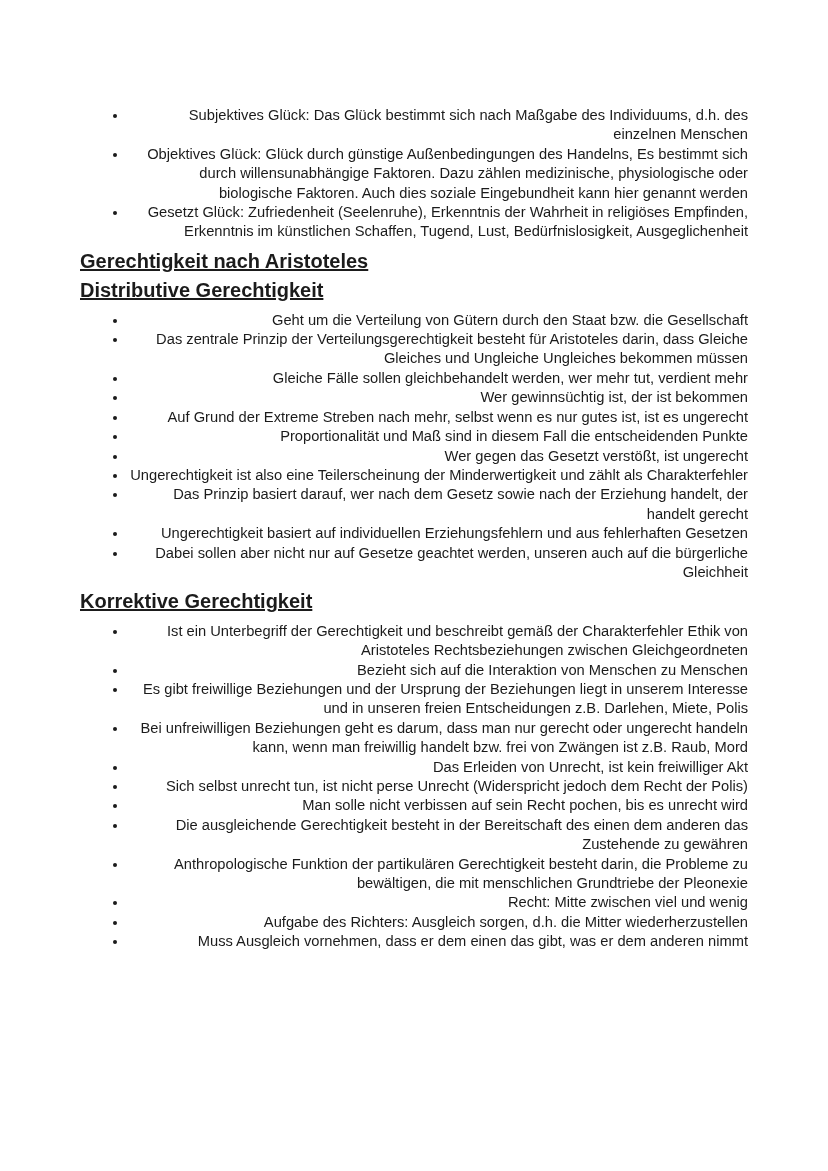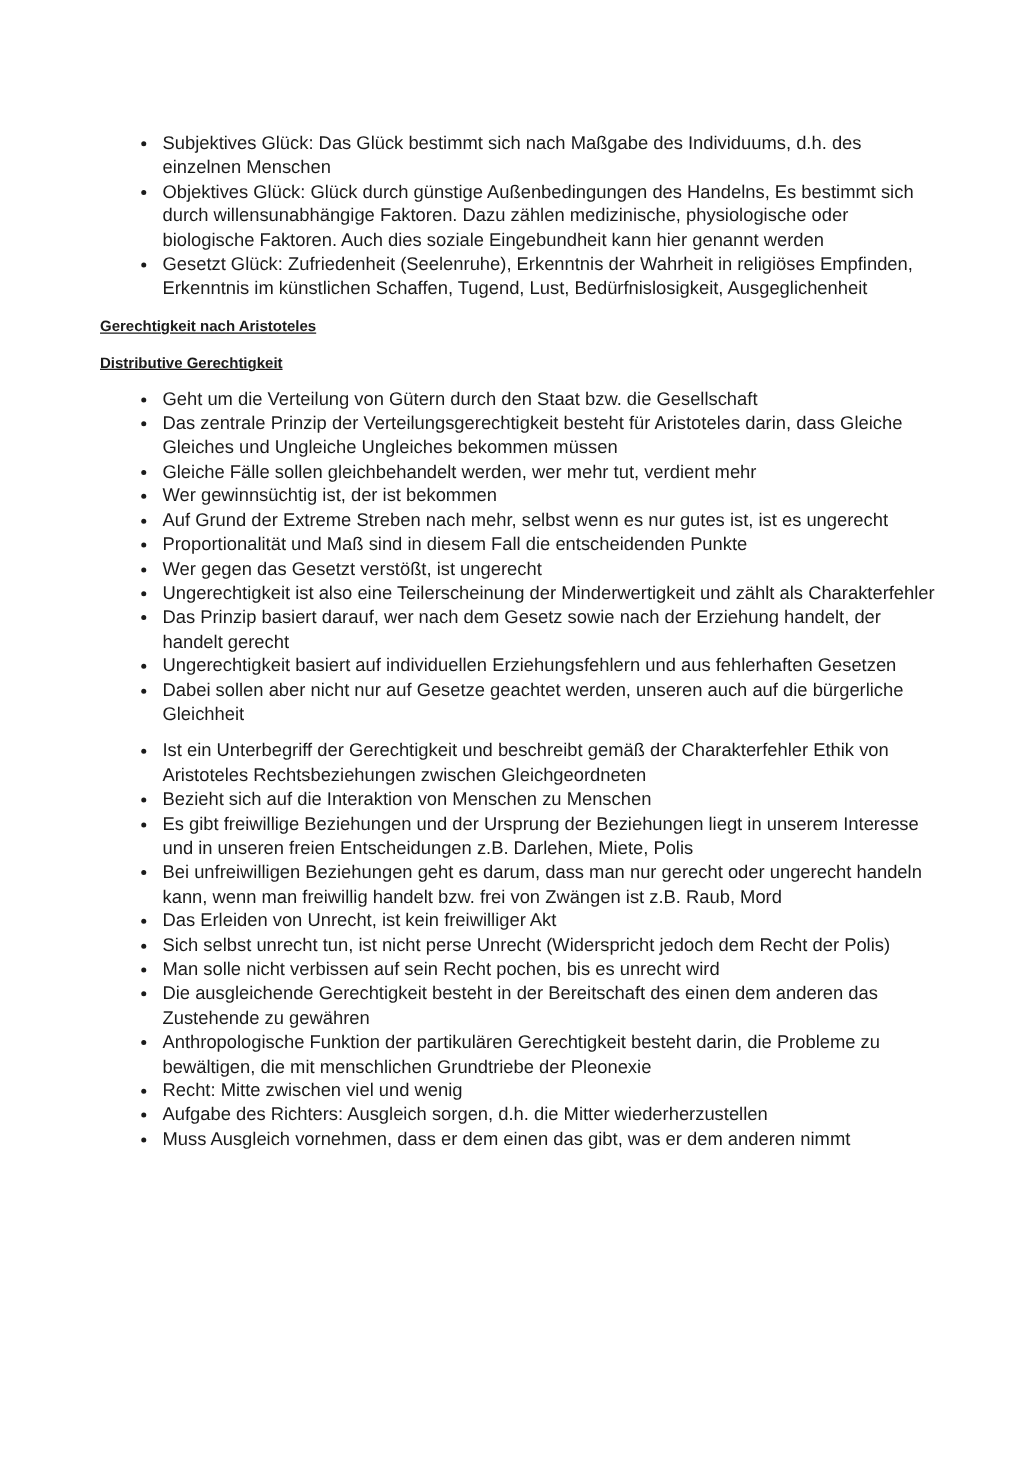--- a/index.html
+++ b/index.html
@@ -25,23 +25,24 @@
     -webkit-font-smoothing: antialiased;
   }
   ul.bullets {
     margin: 10px 0;
     padding: 0 0 0 48px;
     list-style: disc outside;
   }
   ul.bullets li {
     margin: 0;
     padding: 0 0 0 2px;
+    text-align: right;
   }
   h2.doc-heading {
-    font-size: 12px;
+    font-size: 20px;
     line-height: 19.4px;
     font-weight: bold;
     text-decoration: underline;
     margin: 10px 0;
   }
 </style>
 </head>
 <body>
 
 <div class="page">
@@ -63,20 +64,21 @@
     <li>Wer gewinnsüchtig ist, der ist bekommen</li>
     <li>Auf Grund der Extreme Streben nach mehr, selbst wenn es nur gutes ist, ist es ungerecht</li>
     <li>Proportionalität und Maß sind in diesem Fall die entscheidenden Punkte</li>
     <li>Wer gegen das Gesetzt verstößt, ist ungerecht</li>
     <li>Ungerechtigkeit ist also eine Teilerscheinung der Minderwertigkeit und zählt als Charakterfehler</li>
     <li>Das Prinzip basiert darauf, wer nach dem Gesetz sowie nach der Erziehung handelt, der handelt gerecht</li>
     <li>Ungerechtigkeit basiert auf individuellen Erziehungsfehlern und aus fehlerhaften Gesetzen</li>
     <li>Dabei sollen aber nicht nur auf Gesetze geachtet werden, unseren auch auf die bürgerliche Gleichheit</li>
   </ul>
 
+  <h2 class="doc-heading">Korrektive Gerechtigkeit</h2>
 
   <ul class="bullets">
     <li>Ist ein Unterbegriff der Gerechtigkeit und beschreibt gemäß der Charakterfehler Ethik von Aristoteles Rechtsbeziehungen zwischen Gleichgeordneten</li>
     <li>Bezieht sich auf die Interaktion von Menschen zu Menschen</li>
     <li>Es gibt freiwillige Beziehungen und der Ursprung der Beziehungen liegt in unserem Interesse und in unseren freien Entscheidungen z.B. Darlehen, Miete, Polis</li>
     <li>Bei unfreiwilligen Beziehungen geht es darum, dass man nur gerecht oder ungerecht handeln kann, wenn man freiwillig handelt bzw. frei von Zwängen ist z.B. Raub, Mord</li>
     <li>Das Erleiden von Unrecht, ist kein freiwilliger Akt</li>
     <li>Sich selbst unrecht tun, ist nicht perse Unrecht (Widerspricht jedoch dem Recht der Polis)</li>
     <li>Man solle nicht verbissen auf sein Recht pochen, bis es unrecht wird</li>
     <li>Die ausgleichende Gerechtigkeit besteht in der Bereitschaft des einen dem anderen das Zustehende zu gewähren</li>

